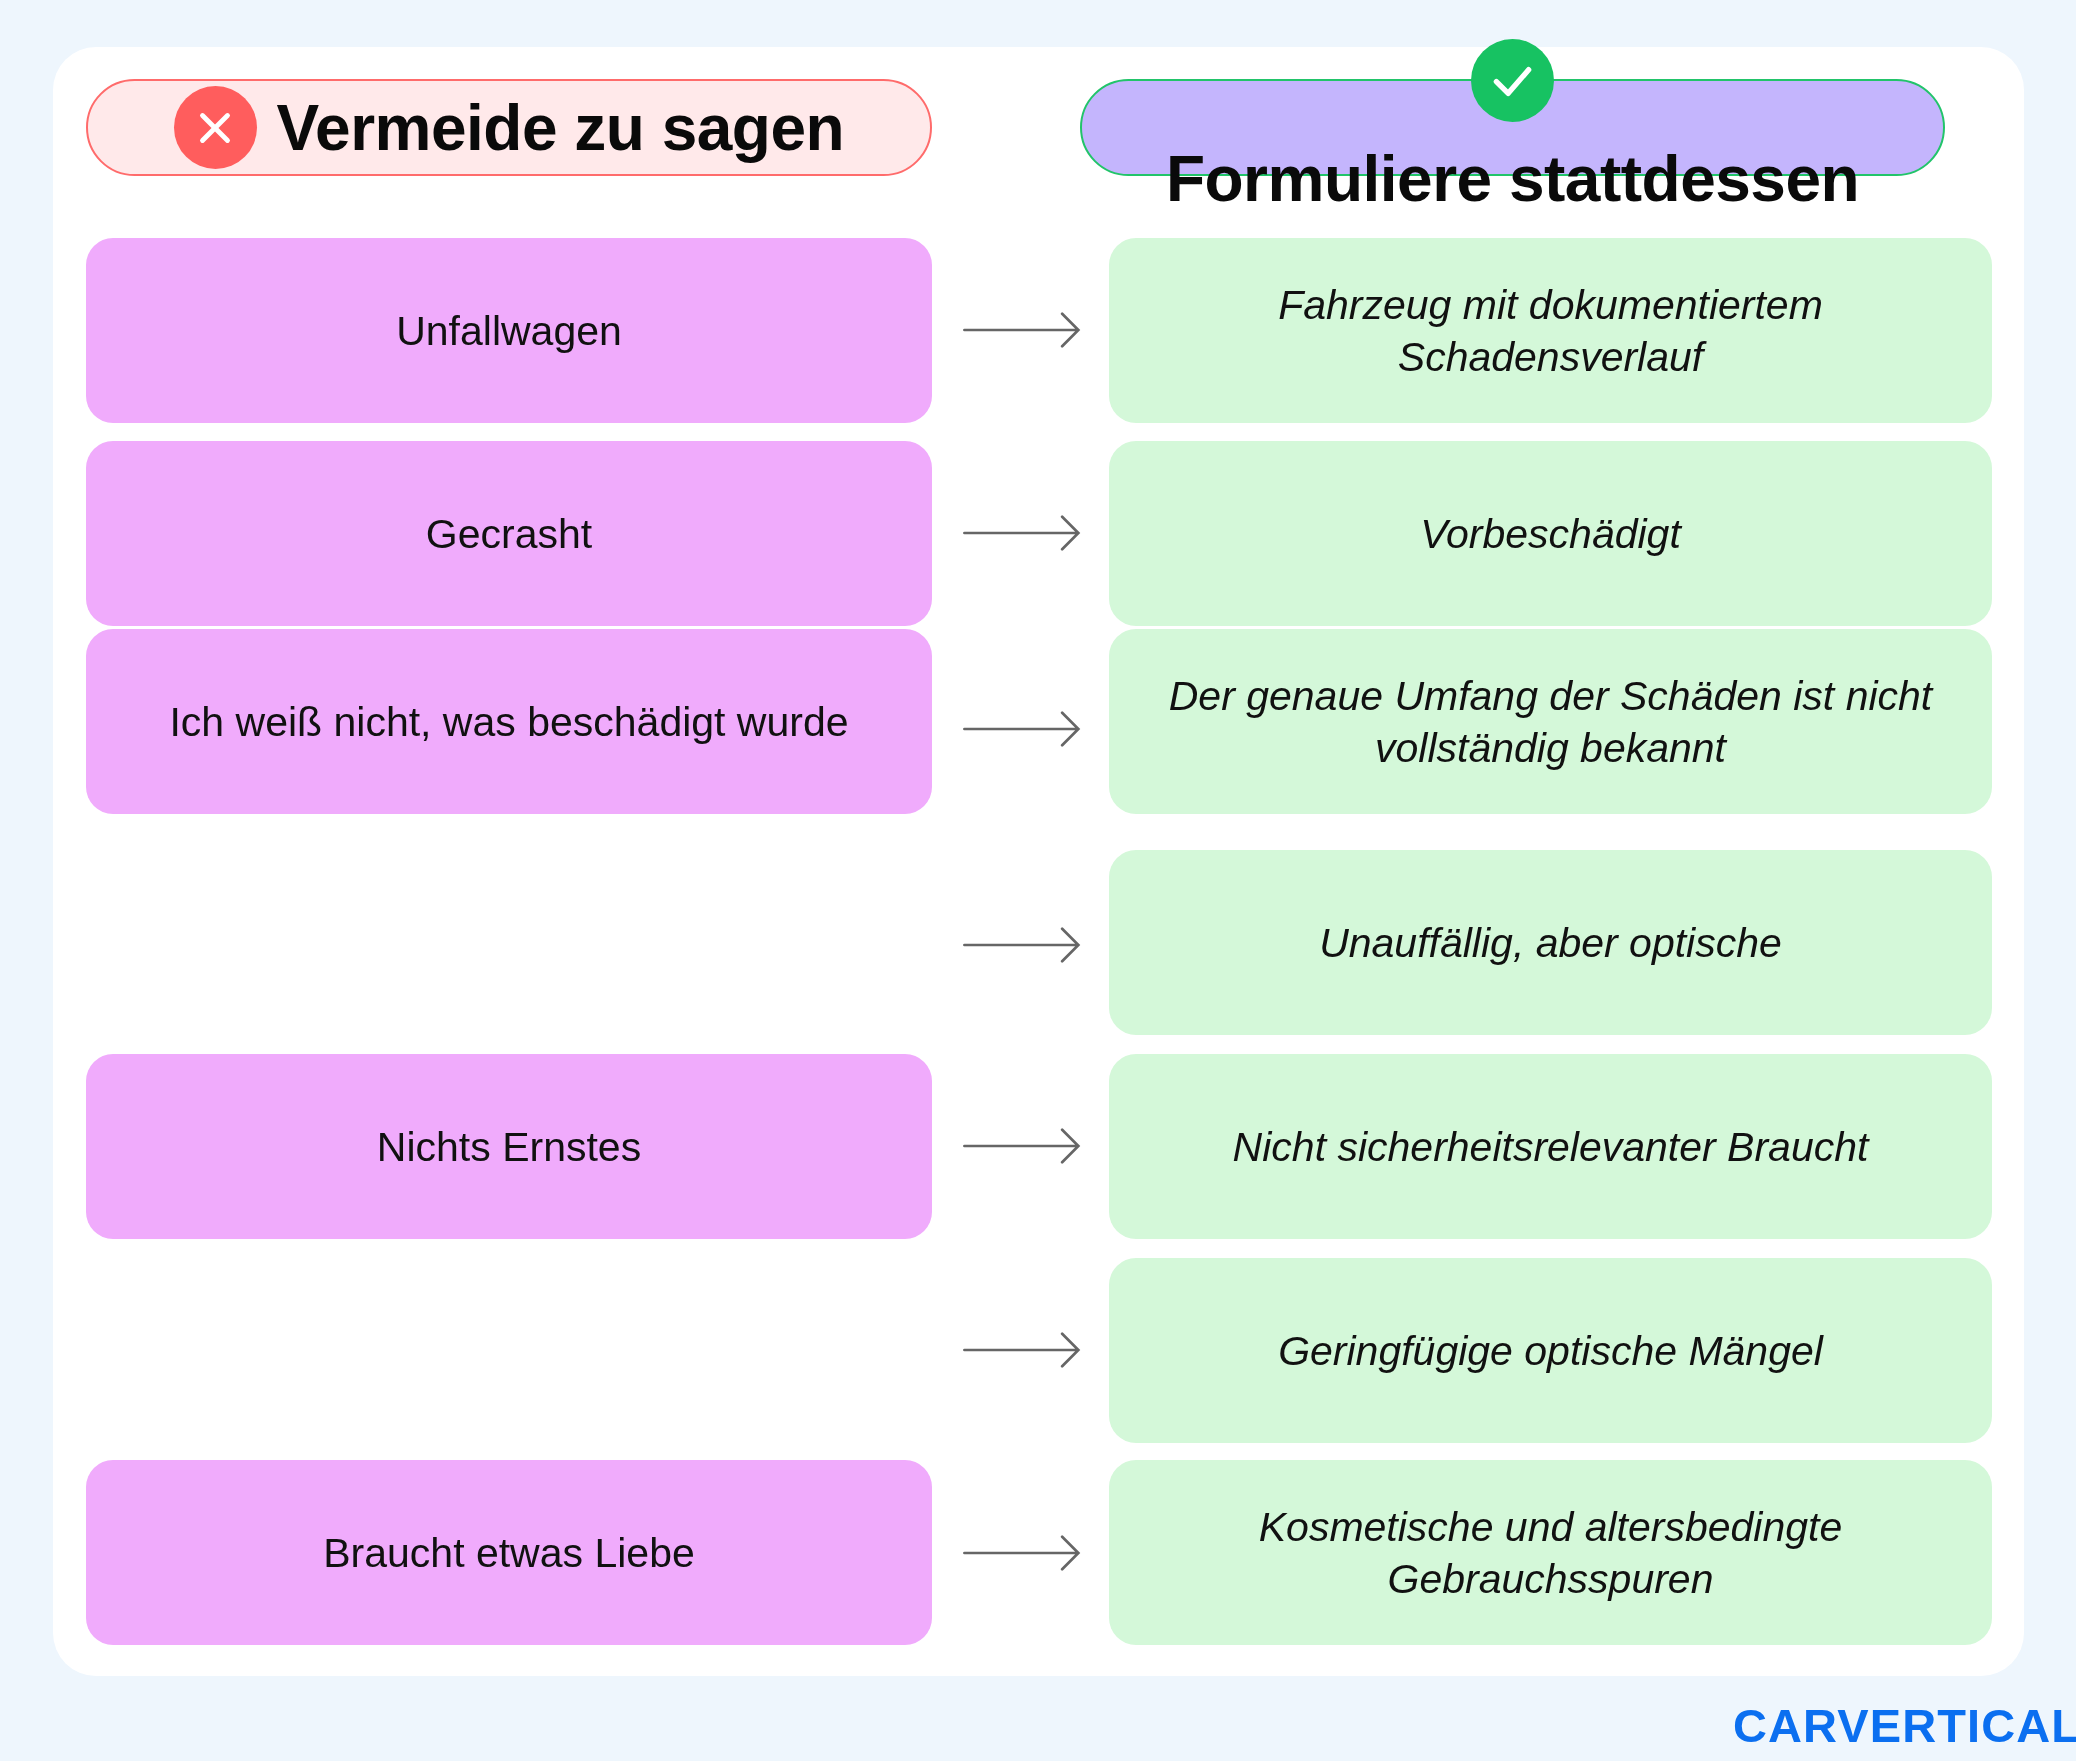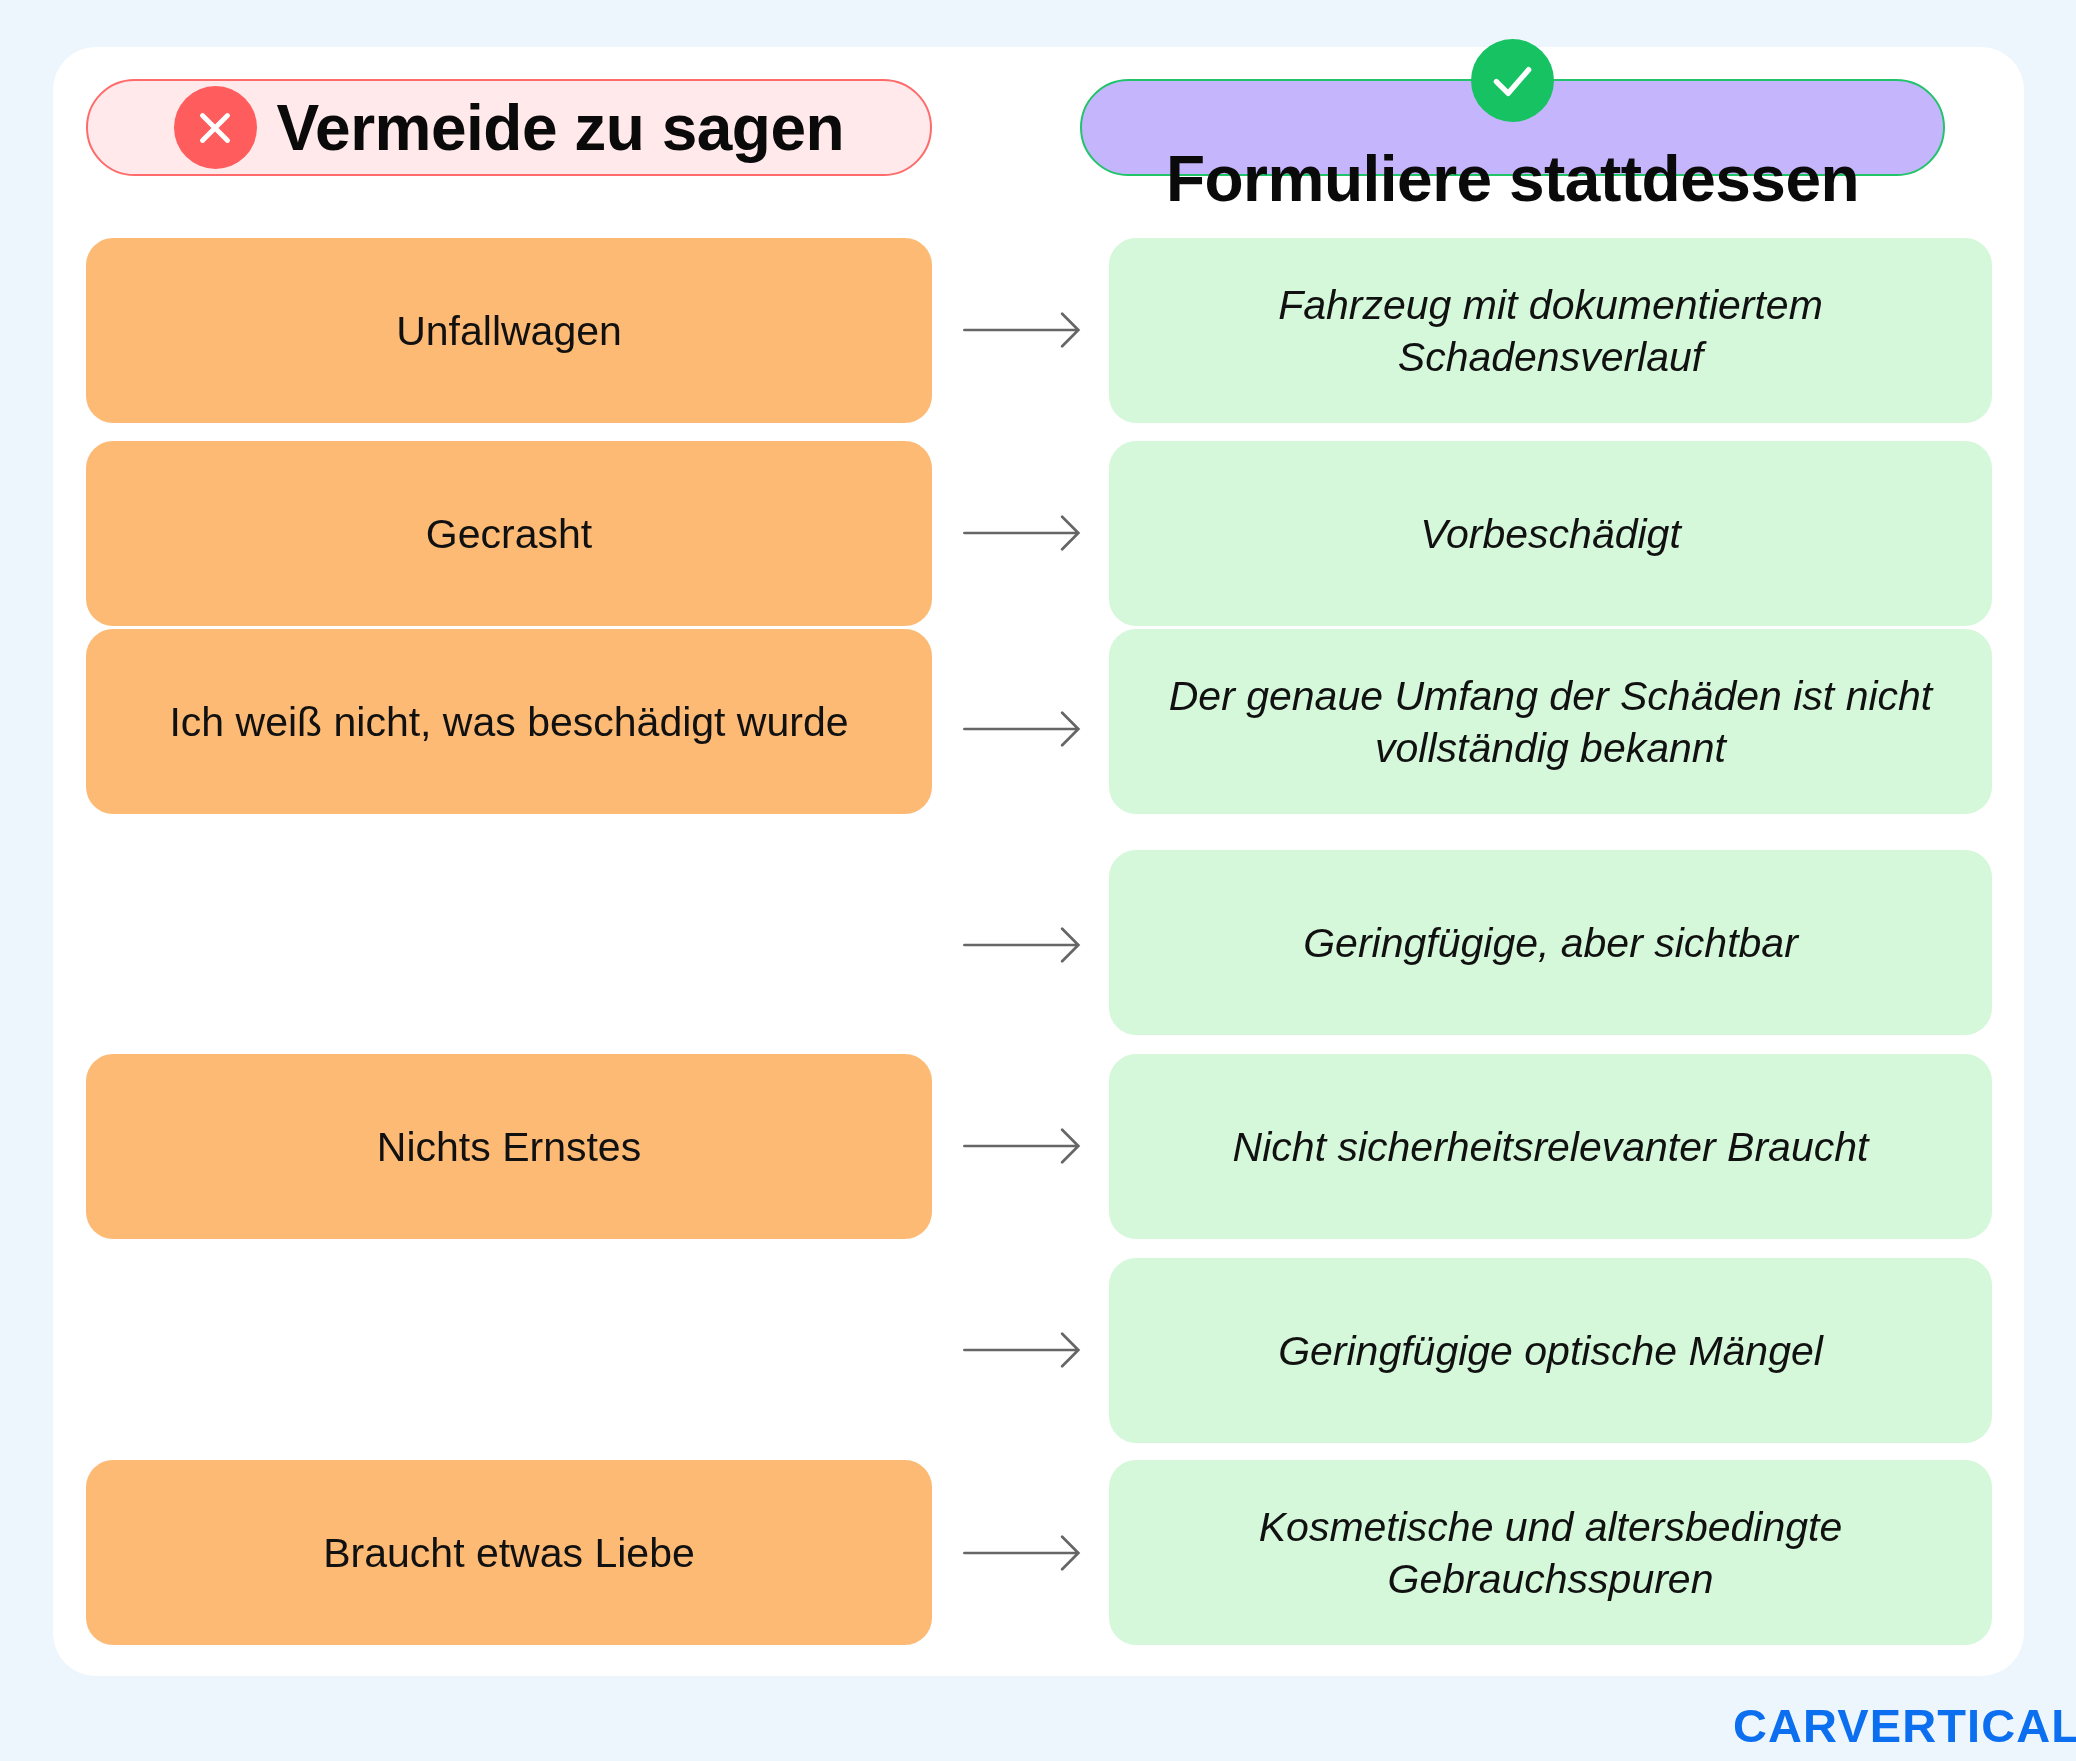--- a/index.html
+++ b/index.html
@@ -22,21 +22,21 @@
   }
   .bad .hdr-icon { background:#ff5d5d; }
   .good .hdr-icon { background:#17c262; }
   .hdr-title { font-size:64px; font-weight:bold; letter-spacing:-0.5px; color:#0a0a0a; }
   .row { position:absolute; height:185px; left:0; width:100%; }
   .cell {
     position:absolute; top:0; height:185px; border-radius:27px; box-sizing:border-box;
     display:flex; align-items:center; justify-content:center; text-align:center;
     font-size:41px; line-height:52px; padding:0 32px; color:#111;
   }
-  .cell.bad { left:86px; width:846px; background:#fdba74; }
+  .cell.bad { left:86px; width:846px; background:#f0abfc; }
   .cell.good { left:1109px; width:883px; background:#d4f8d9;font-style:italic; }
   .arrow { position:absolute; left:963px; width:120px; height:54px; }
   .logo {
     position:absolute; left:1733px; top:1698px; height:49px;
     font-size:47px; font-weight:bold; color:#0b6ff0; letter-spacing:1.1px; font-family:"Liberation Sans", sans-serif;
   }
 </style>
 </head>
 <body>
 
@@ -81,21 +81,21 @@
   <svg class="arrow" style="top:73px" viewBox="0 0 221 100">
       <path d="M2 50 H212 M183 20 L213 50 L183 80" stroke="#666" stroke-width="5" fill="none" stroke-linecap="round"></path>
     </svg>
   <div class="cell good">Der genaue Umfang der Schäden ist nicht vollständig bekannt</div>
 </div>
 
 <div class="row" style="top:850px">
   <svg class="arrow" style="top:68px" viewBox="0 0 221 100">
       <path d="M2 50 H212 M183 20 L213 50 L183 80" stroke="#666" stroke-width="5" fill="none" stroke-linecap="round"></path>
     </svg>
-  <div class="cell good">Geringfügige, aber sichtbar</div>
+  <div class="cell good">Unauffällig, aber optische</div>
 </div>
 
 <div class="row" style="top:1054px">
   <div class="cell bad">Nichts Ernstes</div>
   <svg class="arrow" style="top:65px" viewBox="0 0 221 100">
       <path d="M2 50 H212 M183 20 L213 50 L183 80" stroke="#666" stroke-width="5" fill="none" stroke-linecap="round"></path>
     </svg>
   <div class="cell good">Nicht sicherheitsrelevanter Braucht</div>
 </div>
 

